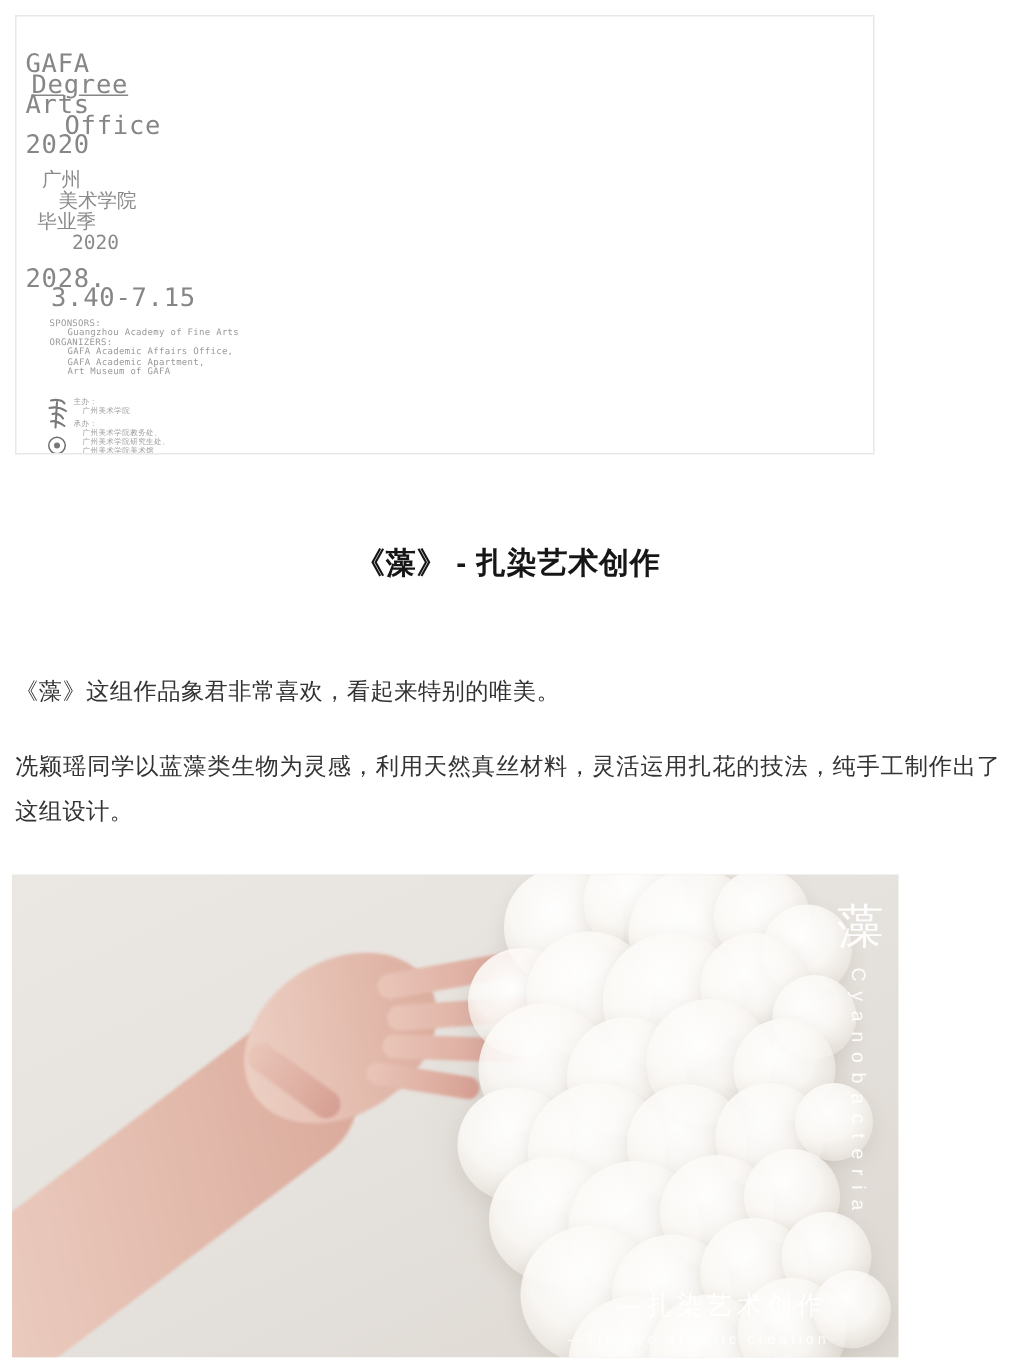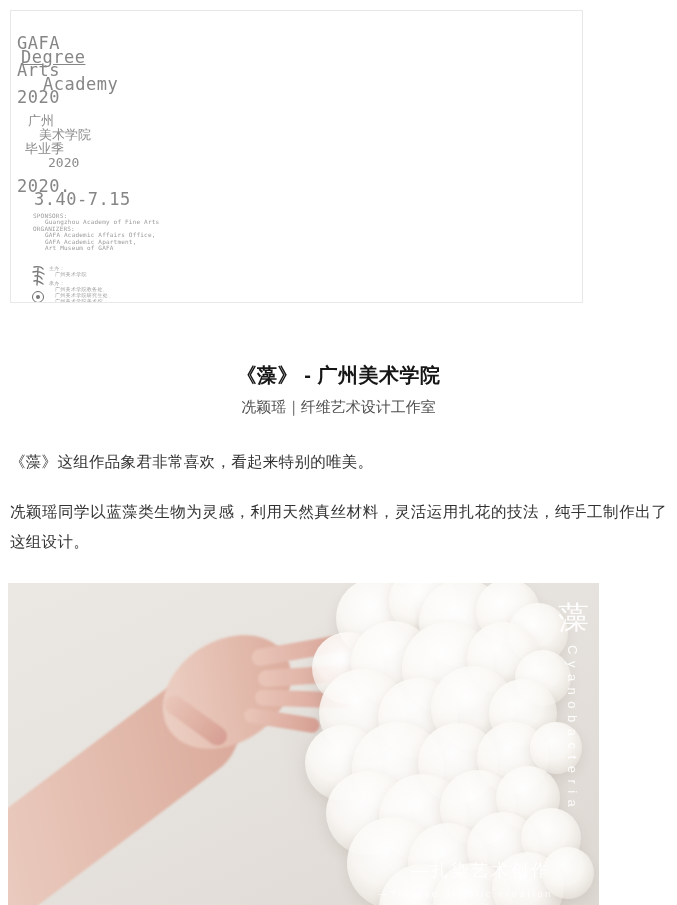--- a/index.html
+++ b/index.html
@@ -61,27 +61,27 @@
 </head>
 <body>
 
 <div id="page">
 
   <div class="poster">
     <div class="poster-inner">
       <div class="bl ind-a">GAFA</div>
       <div class="bl ind-b">Degree</div>
       <div class="bl ind-a">Arts</div>
-      <div class="bl ind-c">Academy</div>
+      <div class="bl ind-c">Office</div>
       <div class="bl ind-a">2020</div>
       <div class="cnl ind-d gap-top-cn">广州</div>
       <div class="cnl ind-e">美术学院</div>
       <div class="cnl ind-f">毕业季</div>
       <div class="cnl ind-g">2020</div>
-      <div class="bl ind-a gap-top-date">2020.</div>
+      <div class="bl ind-a gap-top-date">2028.</div>
       <div class="bl ind-h">3.40-7.15</div>
       <div class="sponsors">
         <div class="sp-label">SPONSORS:</div>
         <div class="sp-item">Guangzhou Academy of Fine Arts</div>
         <div class="sp-label">ORGANIZERS:</div>
         <div class="sp-item">GAFA Academic Affairs Office,</div>
         <div class="sp-item">GAFA Academic Apartment,</div>
         <div class="sp-item">Art Museum of GAFA</div>
       </div>
       <div class="credits">
@@ -97,22 +97,21 @@
           <div class="blockgap">承办：</div>
           <div class="lvl2">广州美术学院教务处、</div>
           <div class="lvl2">广州美术学院研究生处、</div>
           <div class="lvl2">广州美术学院美术馆</div>
         </div>
       </div>
     </div>
   </div>
 
   <div class="title-wrap">
-    <div class="art-title">《藻》 - 广州美术学院</div>
-    <div class="art-subtitle">冼颖瑶｜纤维艺术设计工作室</div>
+    <div class="art-title">《藻》 - 扎染艺术创作</div>
   </div>
 
   <div class="paras">
     <p>《藻》这组作品象君非常喜欢，看起来特别的唯美。</p>
     <p>冼颖瑶同学以蓝藻类生物为灵感，利用天然真丝材料，灵活运用扎花的技法，纯手工制作出了这组设计。</p>
   </div>
 
   <div class="photo">
     <div class="arm-part forearm"></div>
     <div class="arm-part palm"></div>

